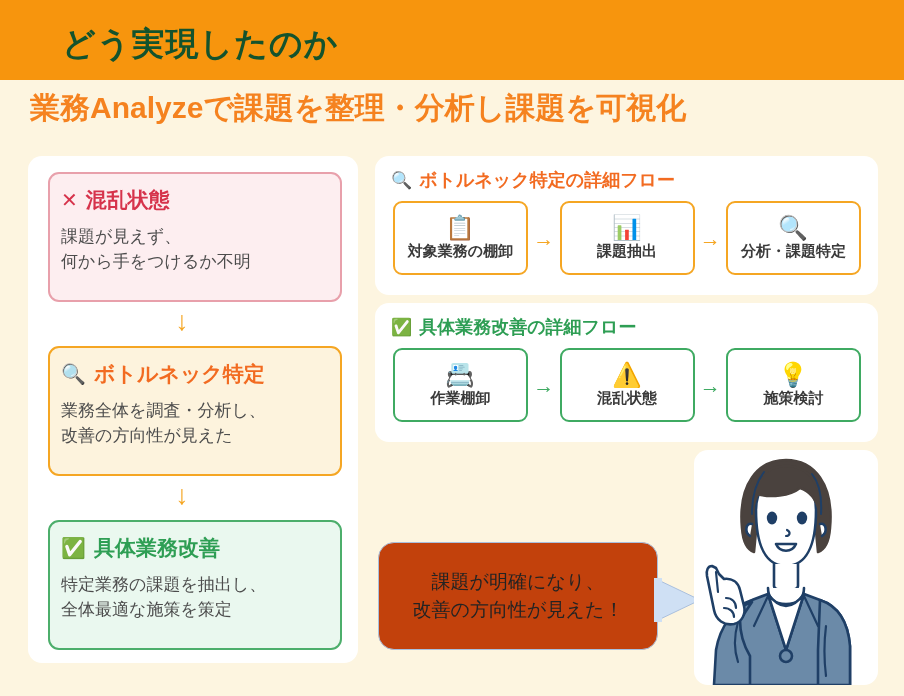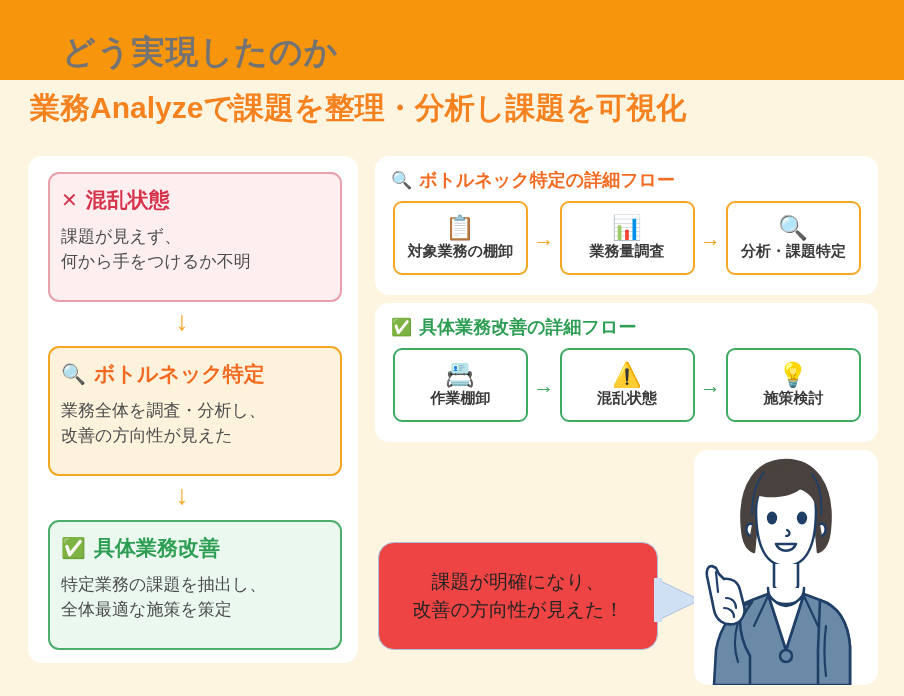--- a/index.html
+++ b/index.html
@@ -20,24 +20,24 @@
     position: absolute;
     left: 0;
     top: 0;
     width: 904px;
     height: 80px;
     background: #f7950d;
   }
   #header-title {
     position: absolute;
     left: 62px;
-    top: 30px;
+    top: 22px;
     font-size: 33px;
     font-weight: bold;
-    color: #737373;
+    color: #14532d;
     letter-spacing: 1px;
     white-space: nowrap;
   }
   #subtitle {
     position: absolute;
     left: 30px;
     top: 88px;
     font-size: 30px;
     font-weight: bold;
     color: #f5821f;
@@ -198,21 +198,21 @@
   }
   #right-flow-panel-2 .flow-arrow { color: #3faa62; }
 
   
   #speech-bubble {
     position: absolute;
     left: 378px;
     top: 542px;
     width: 280px;
     height: 108px;
-    background: #ef4444;
+    background: #c2410c;
     border: 1px solid #a9bfdd;
     border-radius: 16px;
     display: flex;
     flex-direction: column;
     align-items: center;
     justify-content: center;
     box-sizing: border-box;
   }
   #speech-bubble .bubble-line {
     font-size: 19px;
@@ -289,21 +289,21 @@
     <span>ボトルネック特定の詳細フロー</span>
   </div>
   <div class="flow-row">
     <div class="flow-box">
       <span class="flow-box-icon">📋</span>
       <span class="flow-box-label">対象業務の棚卸</span>
     </div>
     <div class="flow-arrow">→</div>
     <div class="flow-box">
       <span class="flow-box-icon">📊</span>
-      <span class="flow-box-label">業務量調査</span>
+      <span class="flow-box-label">課題抽出</span>
     </div>
     <div class="flow-arrow">→</div>
     <div class="flow-box">
       <span class="flow-box-icon">🔍</span>
       <span class="flow-box-label">分析・課題特定</span>
     </div>
   </div>
 </div>
 
 <div class="white-panel" id="right-flow-panel-2">

